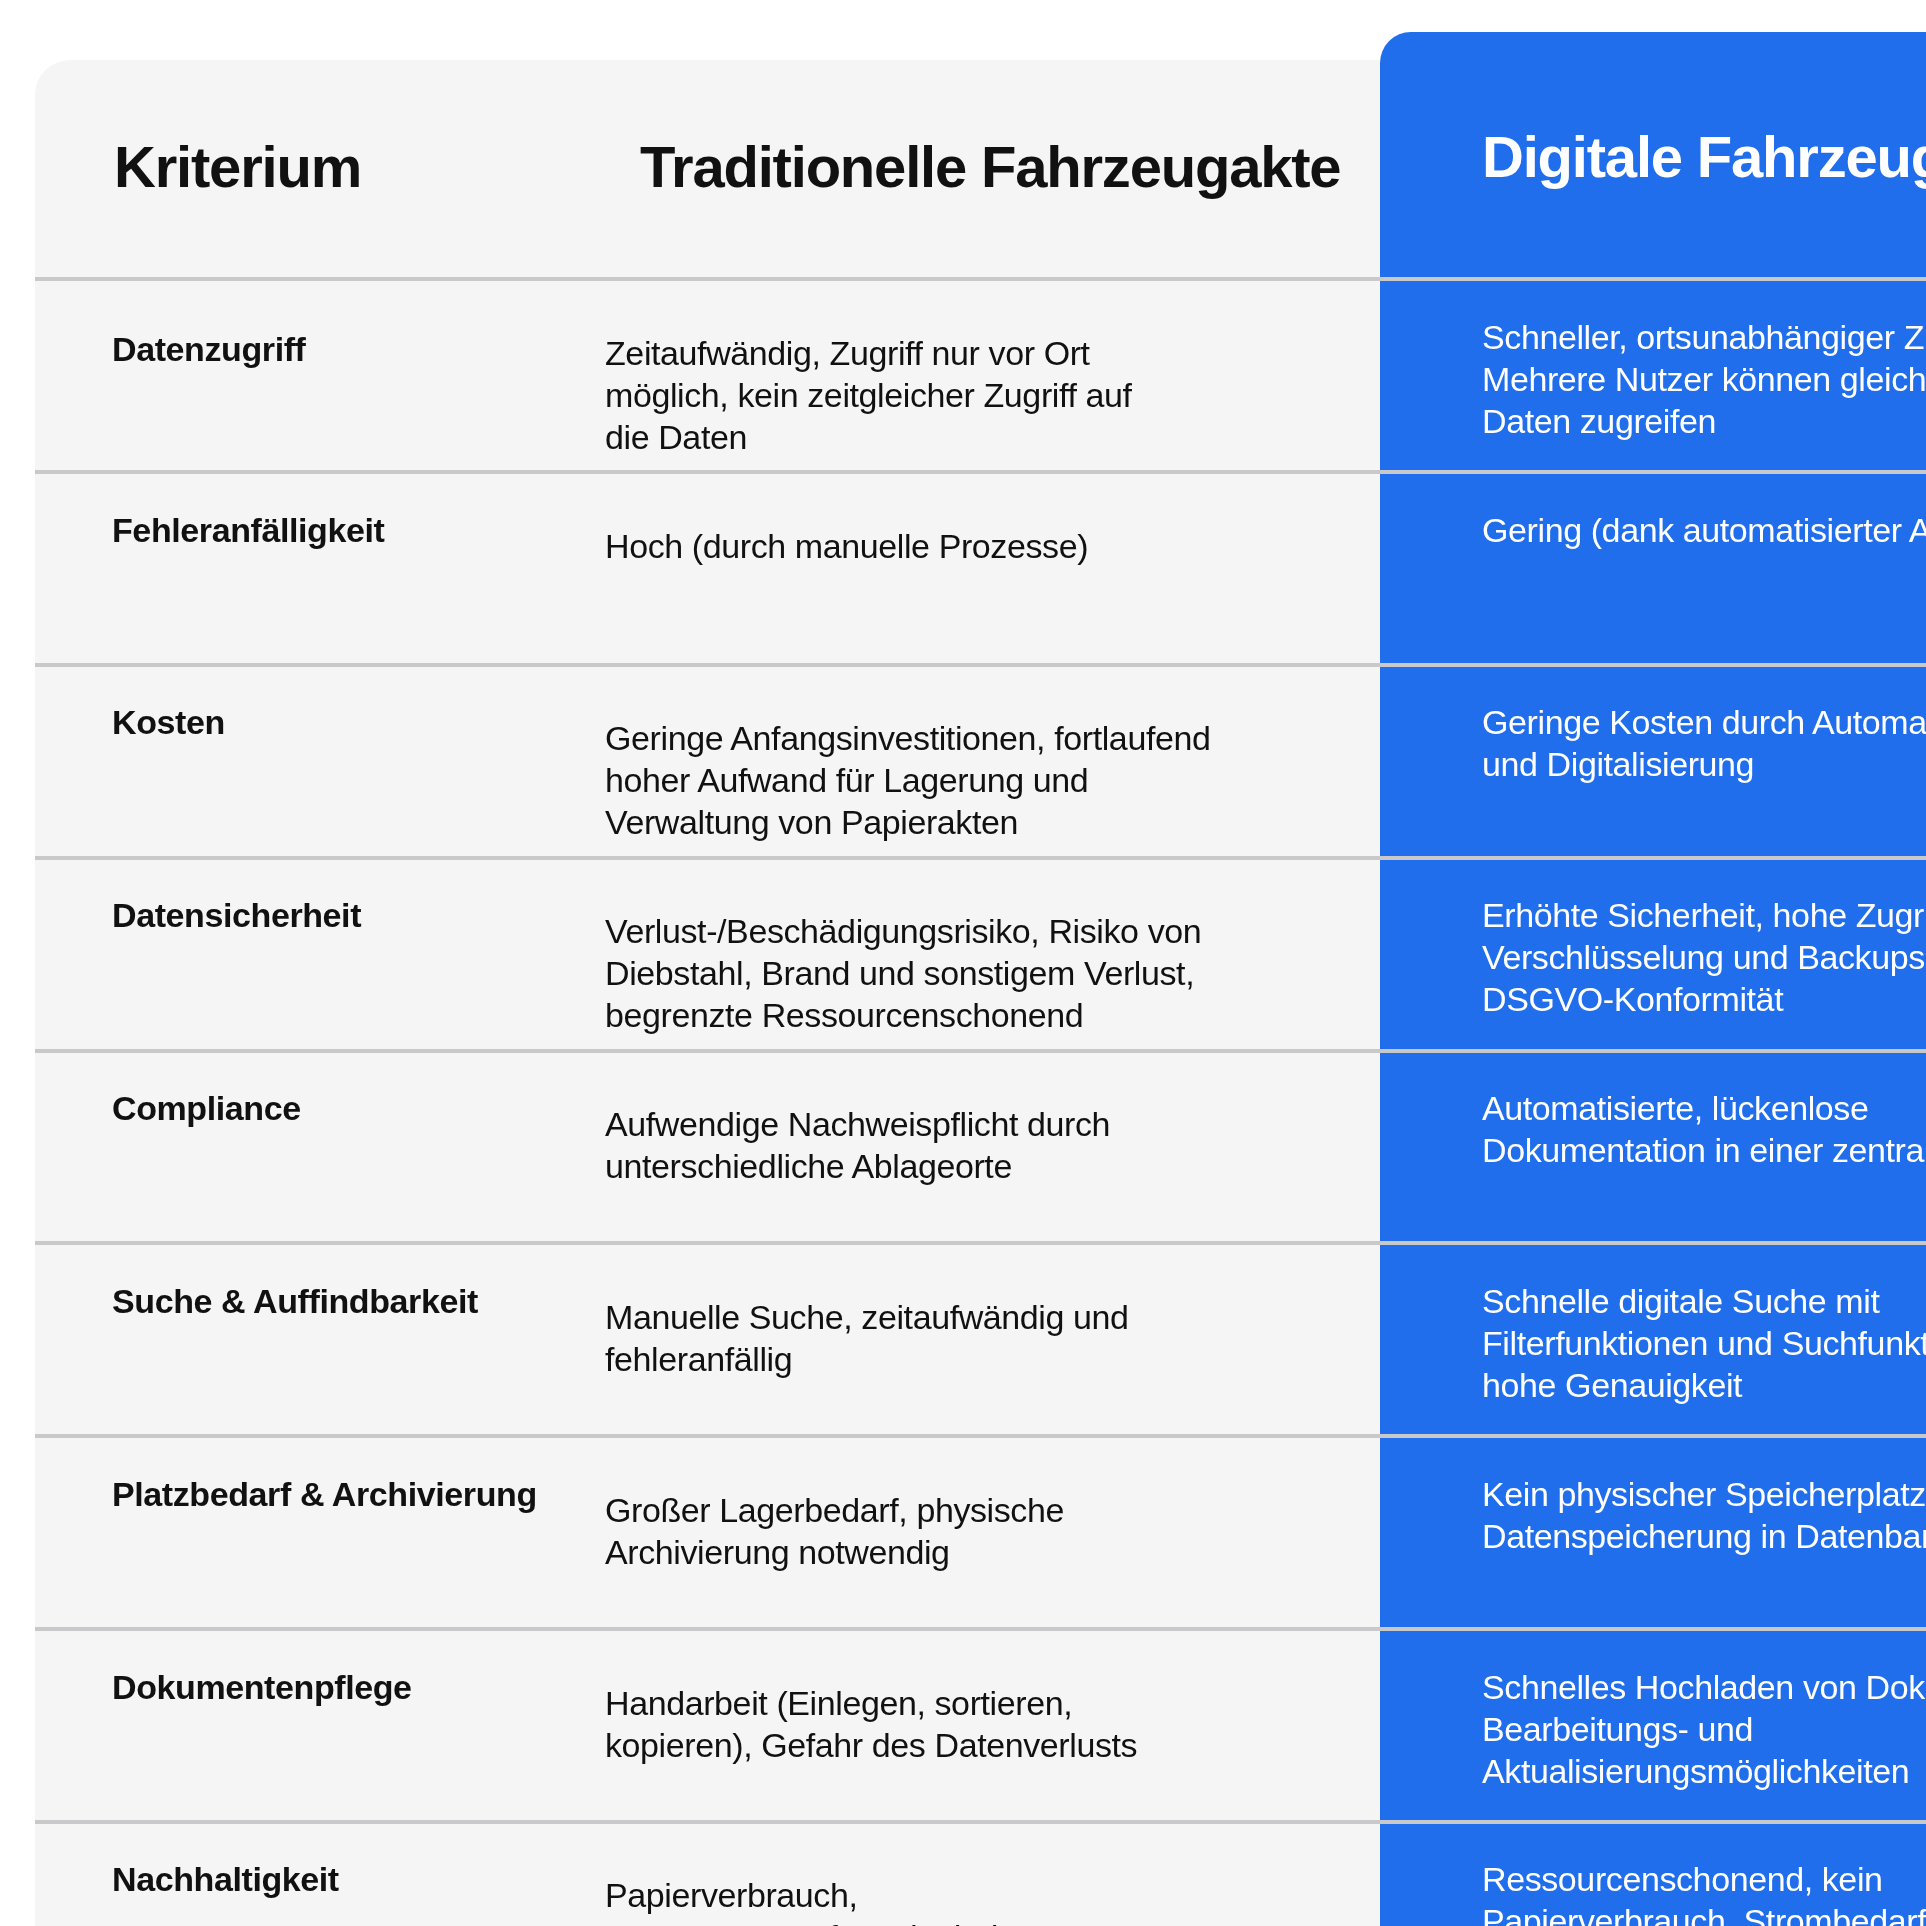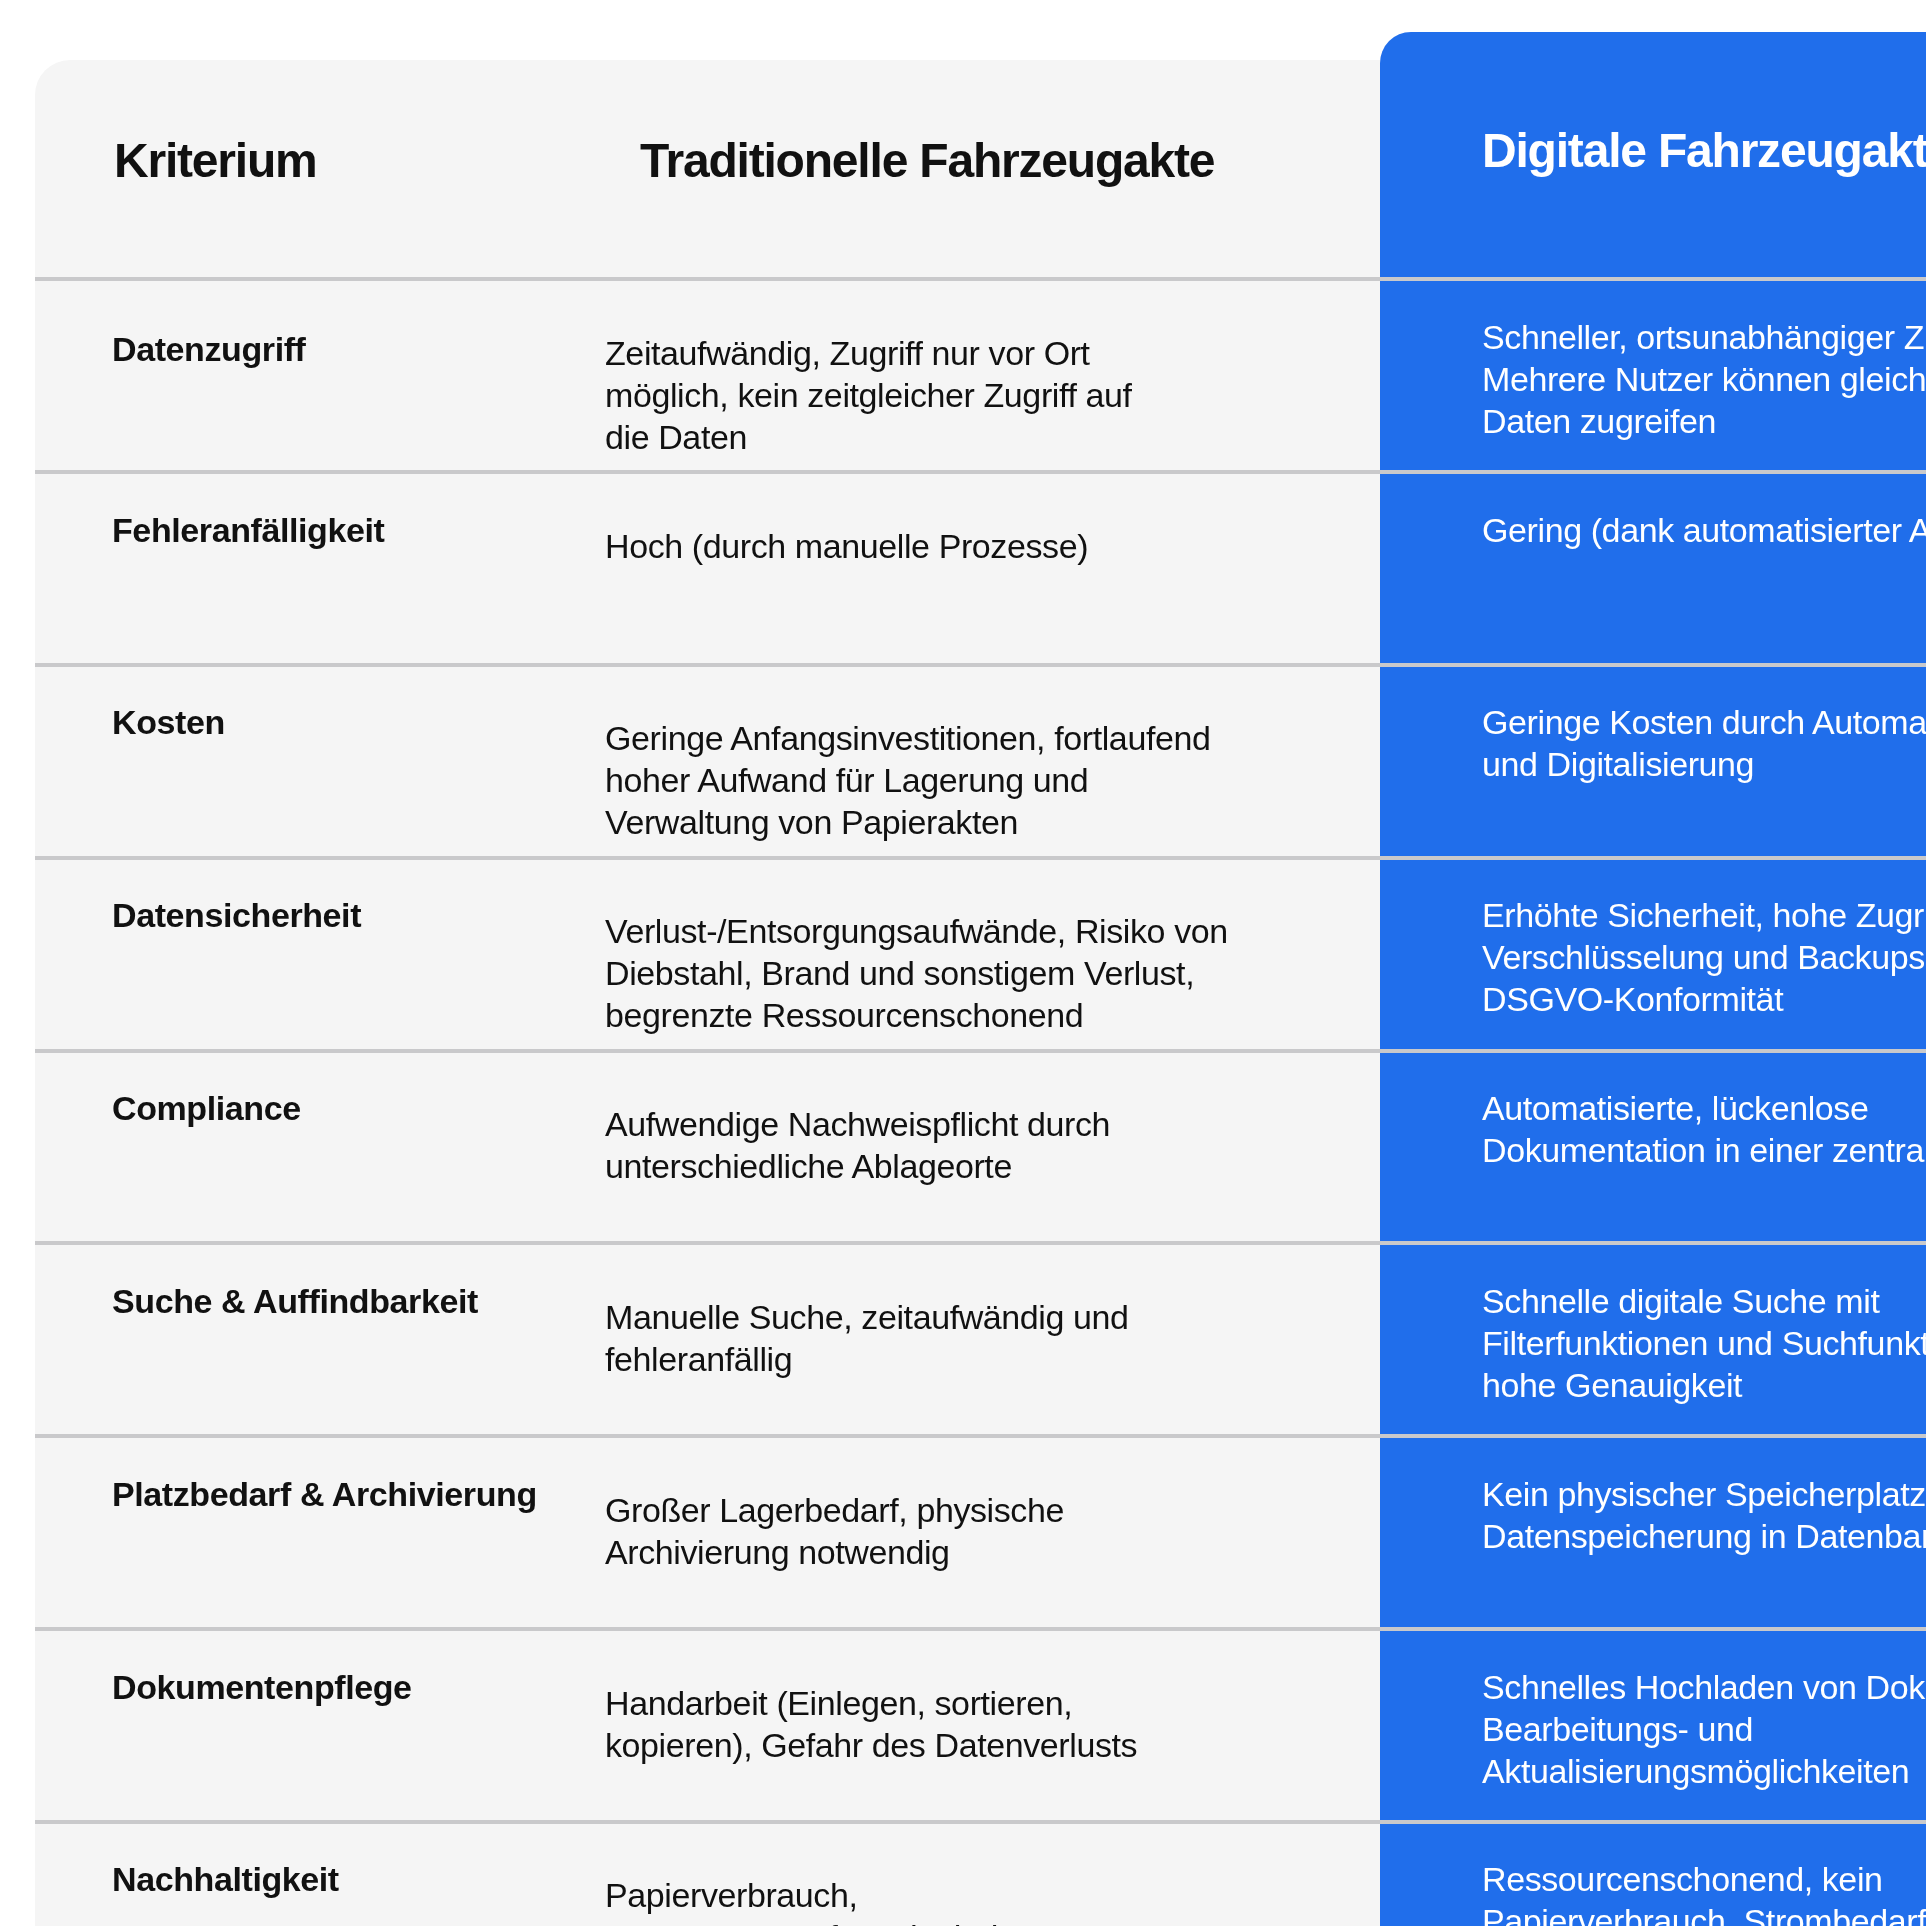--- a/index.html
+++ b/index.html
@@ -7,21 +7,21 @@
          font-family: "Liberation Sans", "DejaVu Sans", sans-serif; color: #111111; }
   .card { position: absolute; left: 35px; top: 60px; width: 2234px; height: 2542px;
           background: #f5f5f5; border-radius: 35px; }
   .blue-col { position: absolute; left: 1380px; top: 32px; width: 824px; height: 2598px;
               background: #206eeb; border-radius: 31px; }
   .hline { position: absolute; left: 35px; width: 2234px; height: 3.5px; background: #c9c9cb; }
   .cell { position: absolute; font-size: 34px; line-height: 42px; letter-spacing: -0.4px; }
   .crit { left: 112px; width: 501px; font-weight: 700; }
   .trad { left: 605px; width: 693px; margin-top: 16px; }
   .digi { left: 1482px; width: 693px; color: #ffffff; }
-  .hdr { position: absolute; font-size: 48px; font-weight: 700; letter-spacing: -1.2px; }
+  .hdr { position: absolute; font-size: 58px; font-weight: 700; letter-spacing: -1.2px; }
 </style>
 </head>
 <body>
 
 <div class="card"></div>
 <div class="blue-col"></div>
 
 <div class="hdr" style="left:114px; top:133px;">Kriterium</div>
 <div class="hdr" style="left:640px; top:133px;">Traditionelle Fahrzeugakte</div>
 <div class="hdr" style="left:1482px; top:123px; color:#ffffff;">Digitale Fahrzeugakte</div>
@@ -62,21 +62,21 @@
     </div>
     <div class="cell digi" style="top: 701px;">
       <div>Geringe Kosten durch Automatisierung</div>
       <div>und Digitalisierung</div>
     </div>
     <div class="hline" style="top: 856px;"></div>
     <div class="cell crit" style="top: 894px;">
       <div>Datensicherheit</div>
     </div>
     <div class="cell trad" style="top: 894px;">
-      <div>Verlust-/Entsorgungsaufwände, Risiko von</div>
+      <div>Verlust-/Beschädigungsrisiko, Risiko von</div>
       <div>Diebstahl, Brand und sonstigem Verlust,</div>
       <div>begrenzte Ressourcenschonend</div>
     </div>
     <div class="cell digi" style="top: 894px;">
       <div>Erhöhte Sicherheit, hohe Zugriffskontrolle,</div>
       <div>Verschlüsselung und Backups,</div>
       <div>DSGVO-Konformität</div>
     </div>
     <div class="hline" style="top: 1049px;"></div>
     <div class="cell crit" style="top: 1087px;">

